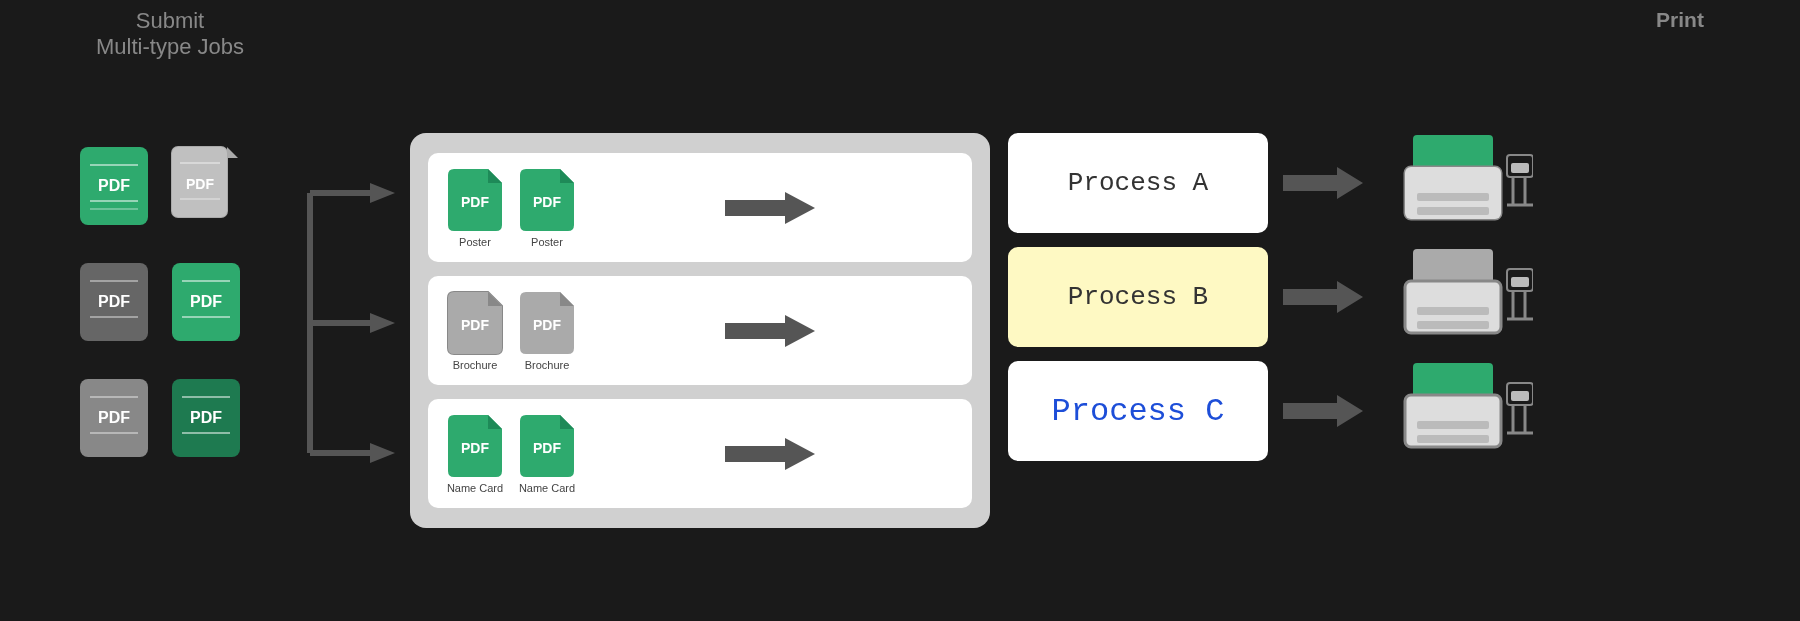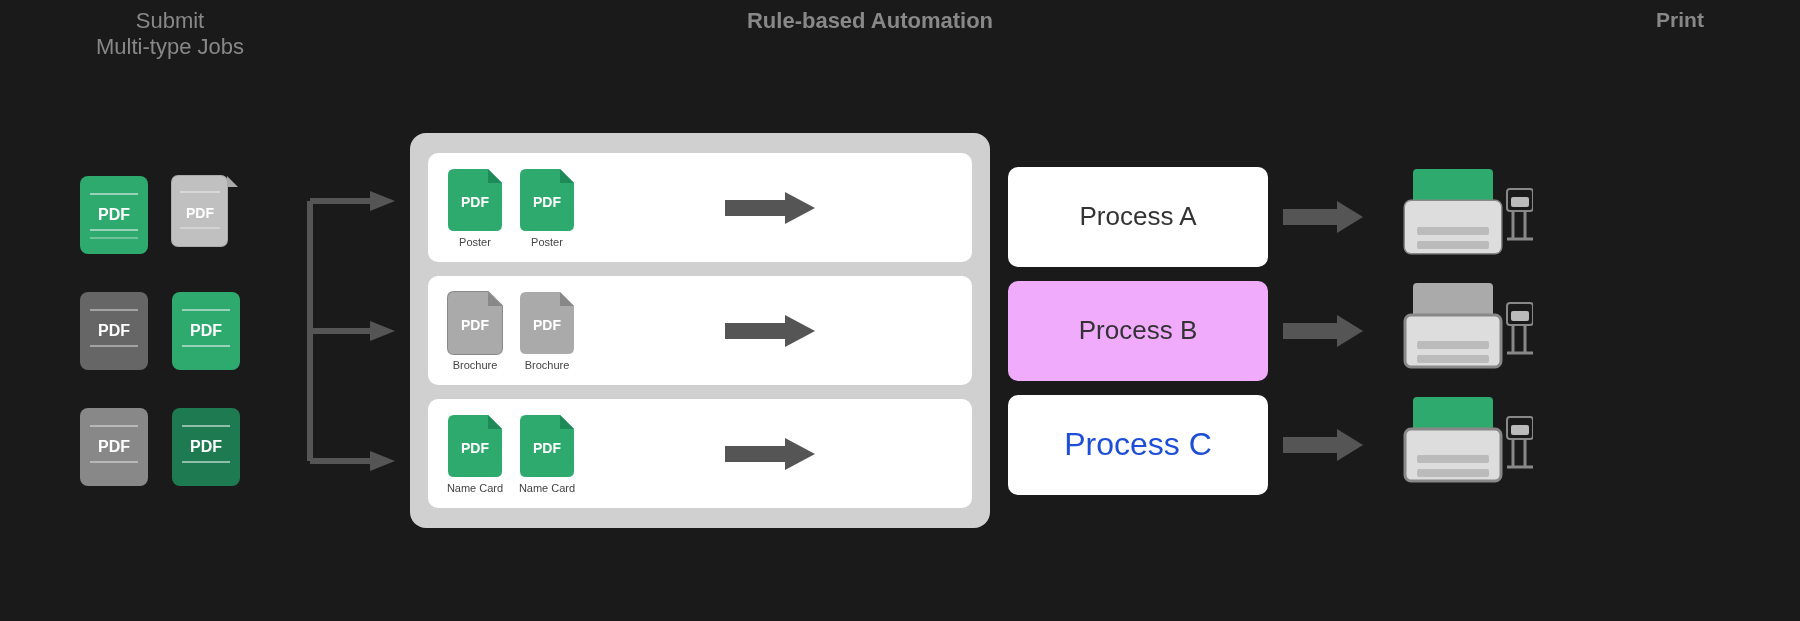--- a/index.html
+++ b/index.html
@@ -32,28 +32,25 @@
   </style>
 </head>
 <body>
 
 <div class="diagram">
 
   <div style="position:absolute; top:8px; left:40px; color:#888; font-size:22px; font-weight:normal; text-align:center; width:260px; line-height:1.2;">
     <span style="white-space:pre-line;">Submit
 Multi-type Jobs</span>
   </div>
-  <div style="position:absolute; top:8px; left:440px; color:#888; font-size:22px; font-weight:bold; text-align:center; width:860px;">
-    <span>Rule-based Automation</span>
-  </div>
   <div style="position:absolute; top:8px; right:40px; color:#888; font-size:21px; font-weight:bold; text-align:center; width:160px;">
     <span>Print</span>
   </div>
 
-  <div style="display:flex; align-items:center; width:100%; margin-top:40px; gap:0;">
+  <div style="display:flex; align-items:flex-start; width:100%; margin-top:40px; gap:0;">
 
     <div style="display:flex; flex-direction:column; gap:10px; align-items:center; width:240px; flex-shrink:0;">
 
       <div class="job-row">
 
         <svg width="72" height="82" viewBox="0 0 72 82">
           <rect x="2" y="2" width="68" height="78" rx="8" ry="8" fill="#2eaa6e"></rect>
           <text x="36" y="46" text-anchor="middle" font-size="16" font-weight="bold" fill="white" font-family="Arial">PDF</text>
           <line x1="12" y1="20" x2="60" y2="20" stroke="white" stroke-width="2" opacity="0.5"></line>
           <line x1="12" y1="56" x2="60" y2="56" stroke="white" stroke-width="2" opacity="0.5"></line>
@@ -195,25 +192,25 @@
         </div>
         <div style="flex:1; display:flex; align-items:center; justify-content:center;">
           <svg width="90" height="40" viewBox="0 0 90 40">
             <polygon points="0,12 60,12 60,4 90,20 60,36 60,28 0,28" fill="#555"></polygon>
           </svg>
         </div>
       </div>
 
     </div>
 
-    <div style="display:flex; flex-direction:column; gap:14px; width:260px; flex-shrink:0; margin-left:18px;">
+    <div style="display:flex; flex-direction:column; gap:14px; width:260px; flex-shrink:0; margin-left:18px;font-family:Liberation Mono, monospace;">
       <div style="background:white; border-radius:10px; height:100px; display:flex; align-items:center; justify-content:center; font-size:26px; color:#333;">
         <span>Process A</span>
       </div>
-      <div style="background:#f0abfc; border-radius:10px; height:100px; display:flex; align-items:center; justify-content:center; font-size:26px; color:#333;">
+      <div style="background:#fef9c3; border-radius:10px; height:100px; display:flex; align-items:center; justify-content:center; font-size:26px; color:#333;">
         <span>Process B</span>
       </div>
       <div style="background:white; border-radius:10px; height:100px; display:flex; align-items:center; justify-content:center; font-size:32px; color:#1d4ed8;">
         <span>Process C</span>
       </div>
     </div>
 
     <div style="display:flex; flex-direction:column; gap:14px; width:90px; flex-shrink:0; align-items:center; justify-content:space-between; height:328px; margin-left:10px;">
       <div style="height:100px; display:flex; align-items:center; justify-content:center;">
         <svg width="80" height="36" viewBox="0 0 80 36">

